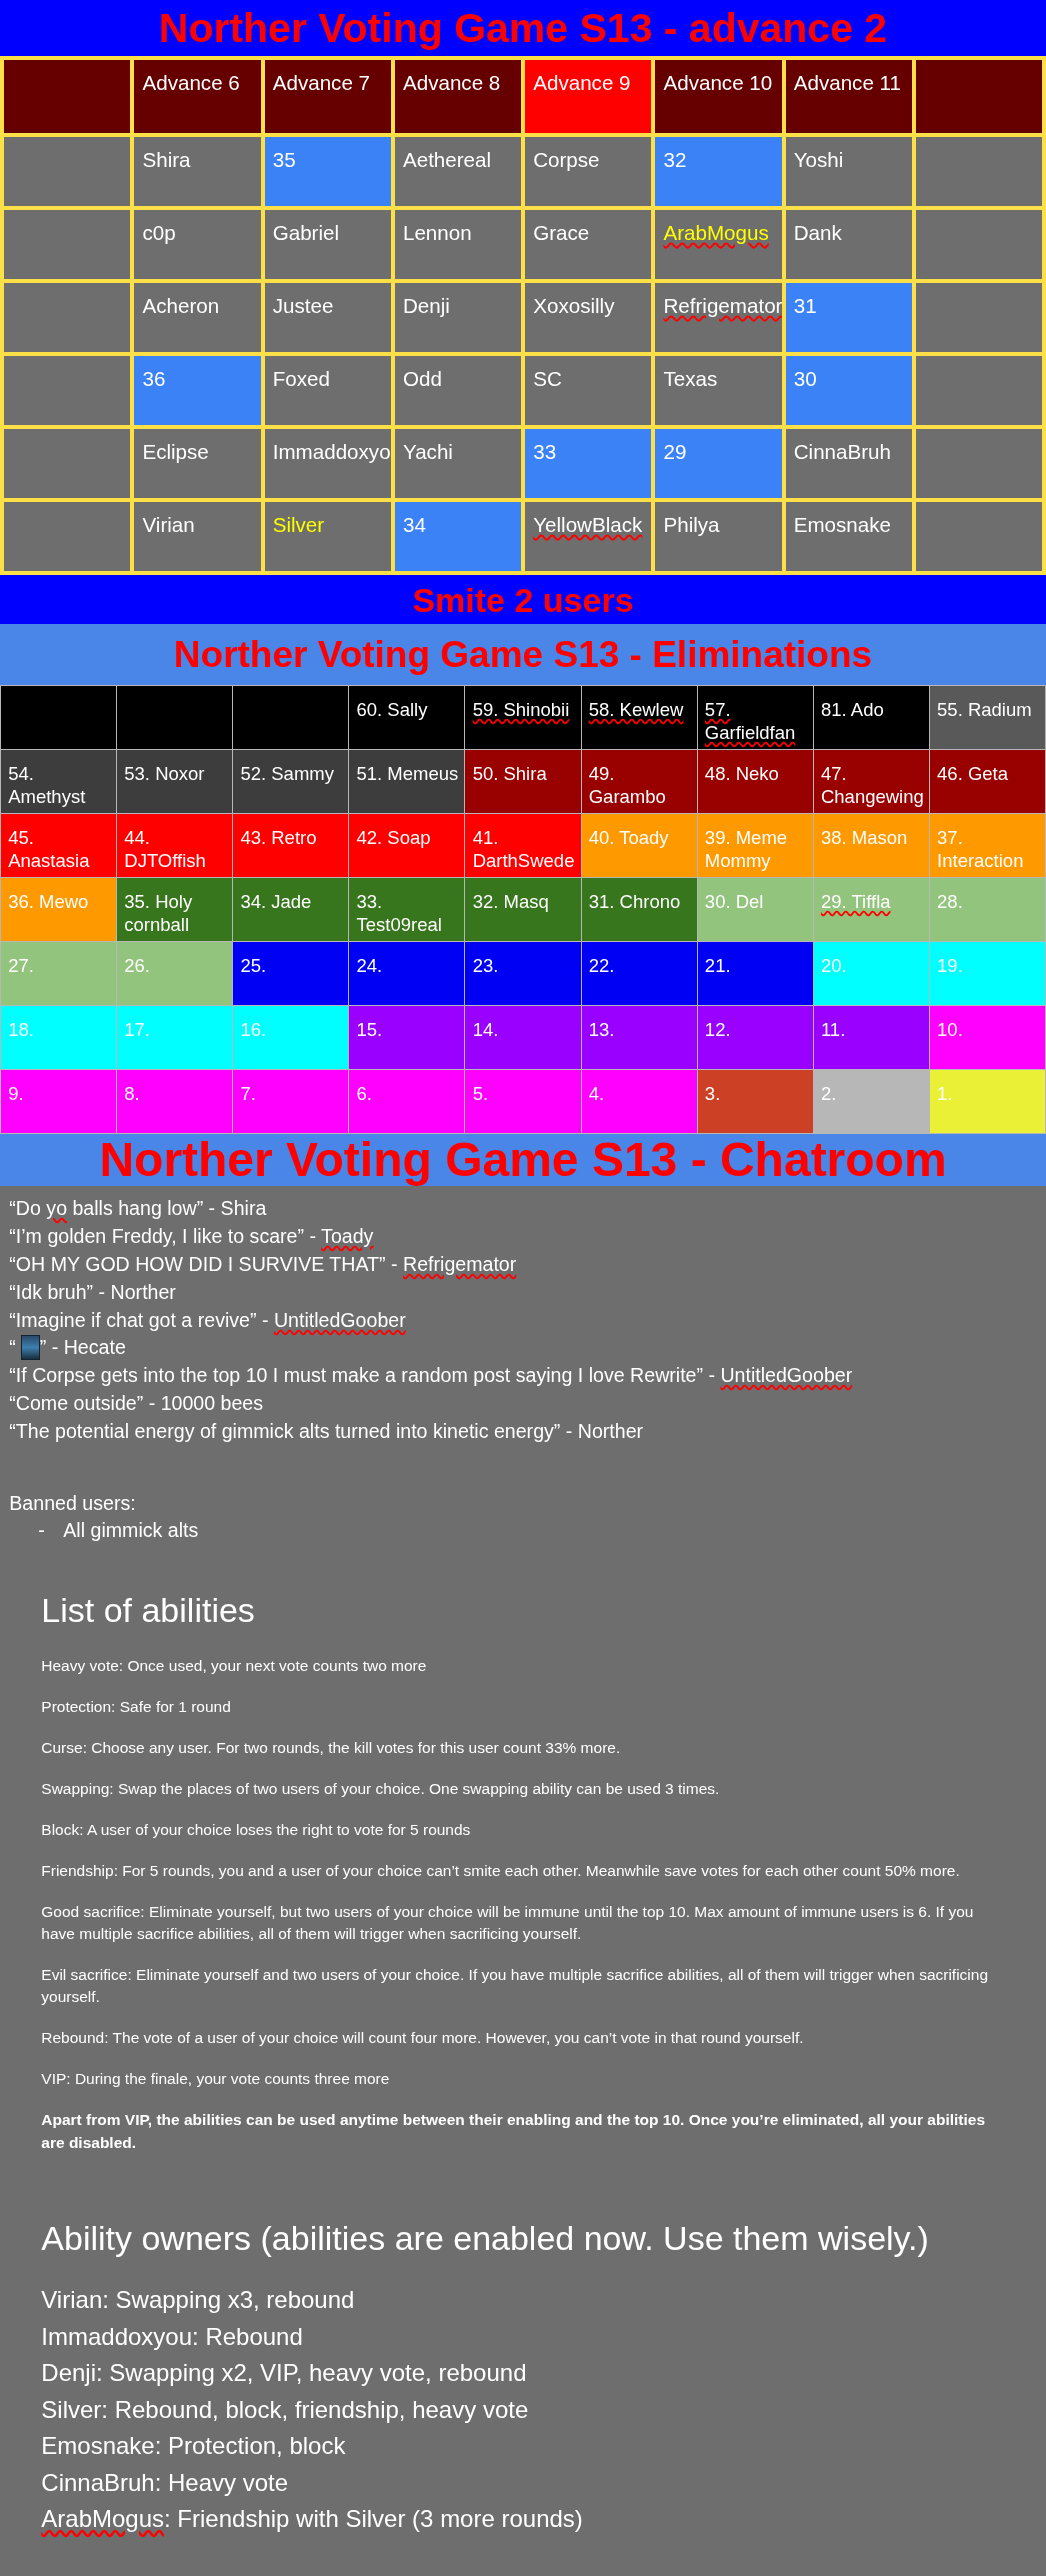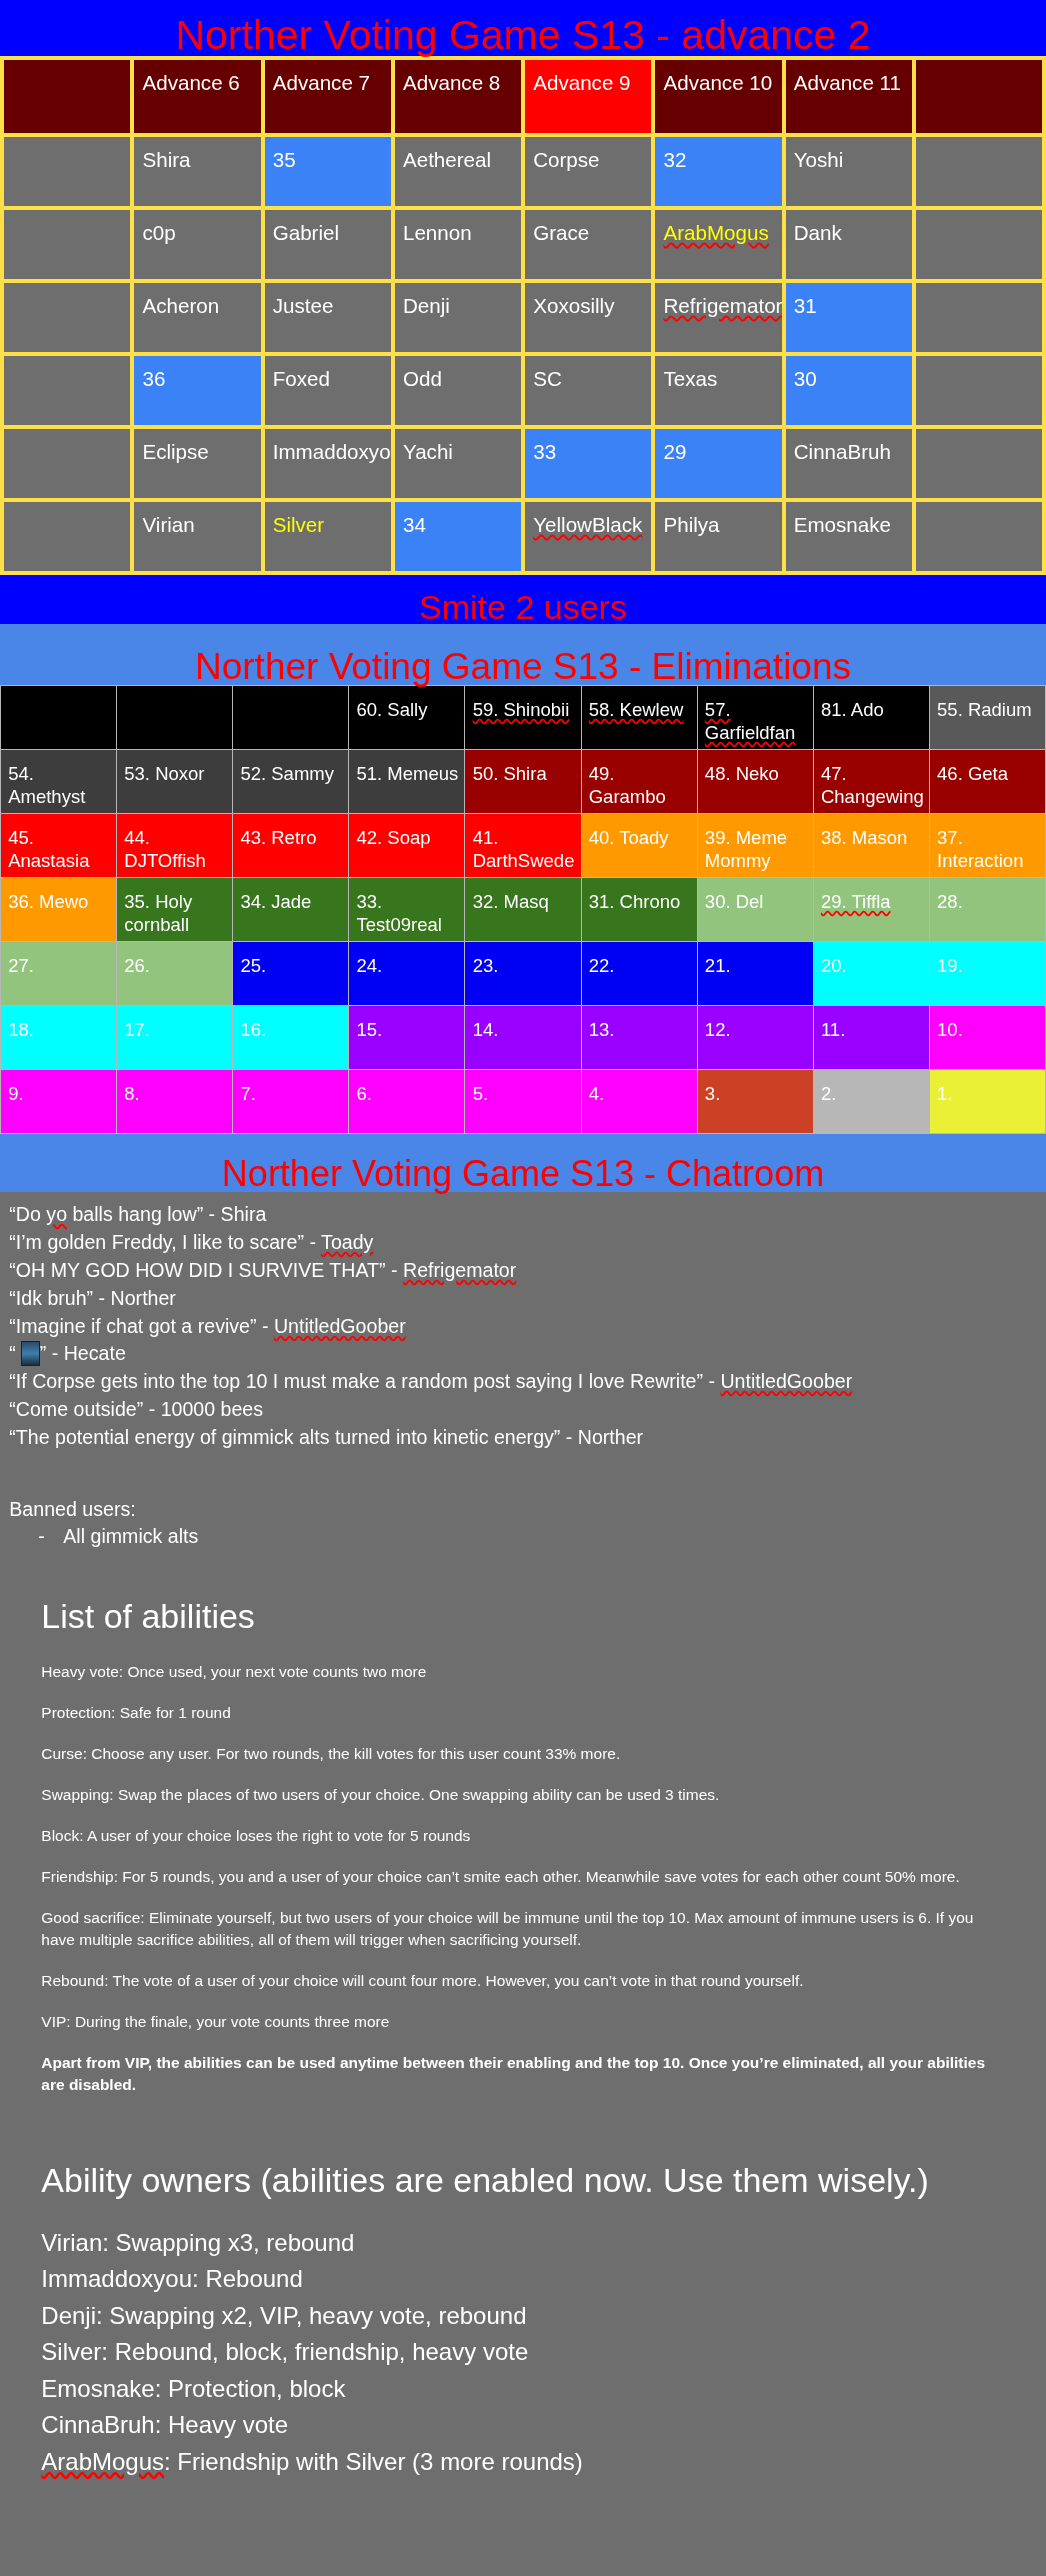--- a/index.html
+++ b/index.html
@@ -8,30 +8,30 @@
     background: #6e6e6e;
     font-family: "Liberation Sans", sans-serif;
   }
   body { width: 1046px; }
 
   
   .banner {
     width: 100%;
     text-align: center;
     color: #ff0000;
-    font-weight: normal;
+    font-weight: bold;
     line-height: 1.0;
     display: flex;
-    align-items: flex-end;
+    align-items: center;
     justify-content: center;
   }
   .banner-title-1 { background: #0000ff; height: 56px; font-size: 41px; }
   .banner-smite   { background: #0000ff; height: 49px;  font-size: 34px; }
   .banner-elim    { background: #4a86e8; height: 61px; font-size: 37px; }
-  .banner-chat    { background: #4a86e8; height: 58px; font-size: 36px; }
+  .banner-chat    { background: #4a86e8; height: 52px; font-size: 48px; }
 
   
   table.grid {
     width: 100%;
     border-collapse: collapse;
     table-layout: fixed;
   }
   table.grid td {
     border: 4px solid #fde047;
     color: #ffffff;
@@ -333,20 +333,21 @@
   <div class="sec-wrap">
     <h2 class="sec-title">List of abilities</h2>
     <div id="ability-list">
         <div class="ability-line">Heavy vote: Once used, your next vote counts two more</div>
         <div class="ability-line">Protection: Safe for 1 round</div>
         <div class="ability-line">Curse: Choose any user. For two rounds, the kill votes for this user count 33% more.</div>
         <div class="ability-line">Swapping: Swap the places of two users of your choice. One swapping ability can be used 3 times.</div>
         <div class="ability-line">Block: A user of your choice loses the right to vote for 5 rounds</div>
         <div class="ability-line">Friendship: For 5 rounds, you and a user of your choice can’t smite each other. Meanwhile save votes for each other count 50% more.</div>
         <div class="ability-line">Good sacrifice: Eliminate yourself, but two users of your choice will be immune until the top 10. Max amount of immune users is 6. If you have multiple sacrifice abilities, all of them will trigger when sacrificing yourself.</div>
+        <div class="ability-line">Evil sacrifice: Eliminate yourself and two users of your choice. If you have multiple sacrifice abilities, all of them will trigger when sacrificing yourself.</div>
         <div class="ability-line">Rebound: The vote of a user of your choice will count four more. However, you can’t vote in that round yourself.</div>
         <div class="ability-line">VIP: During the finale, your vote counts three more</div>
       </div>
     <div class="ability-line bold">Apart from VIP, the abilities can be used anytime between their enabling and the top 10. Once you’re eliminated, all your abilities are disabled.</div>
   </div>
 
   <div class="spacer-lg"></div>
 
   <div class="sec-wrap">
     <h2 class="sec-title">Ability owners (abilities are enabled now. Use them wisely.)</h2>

